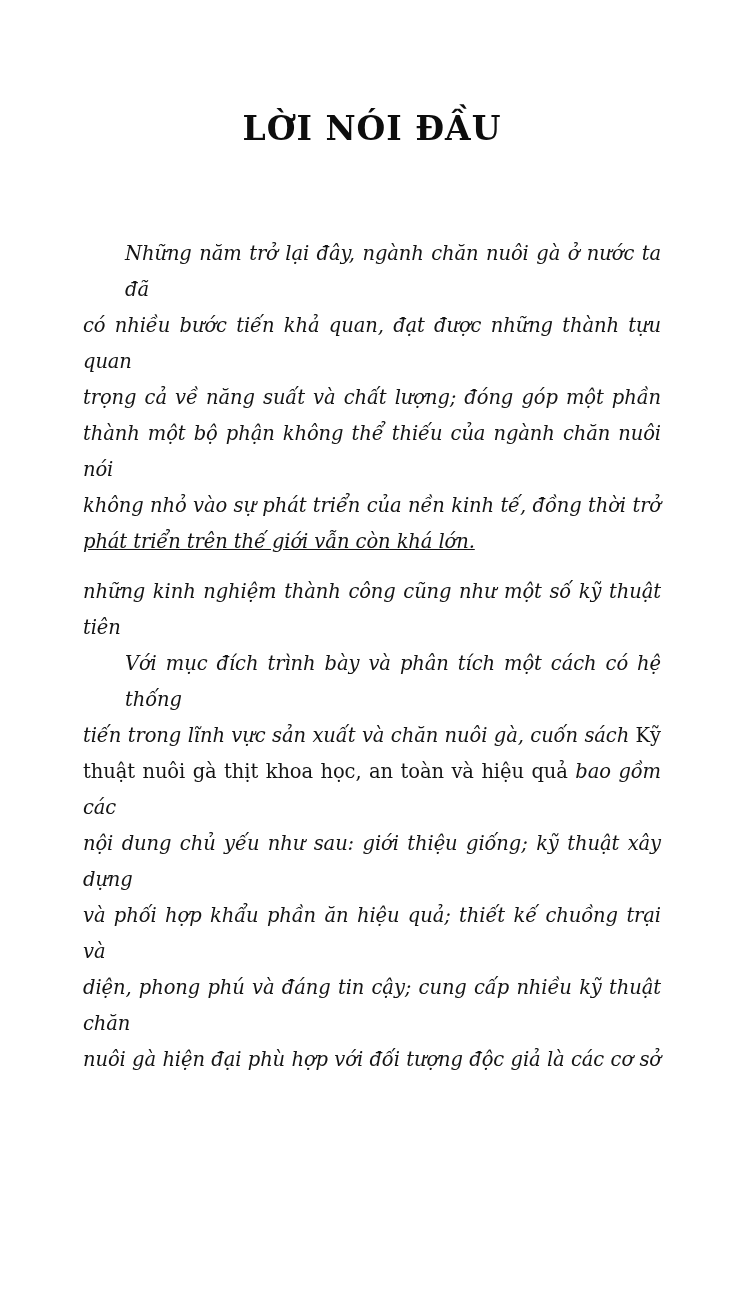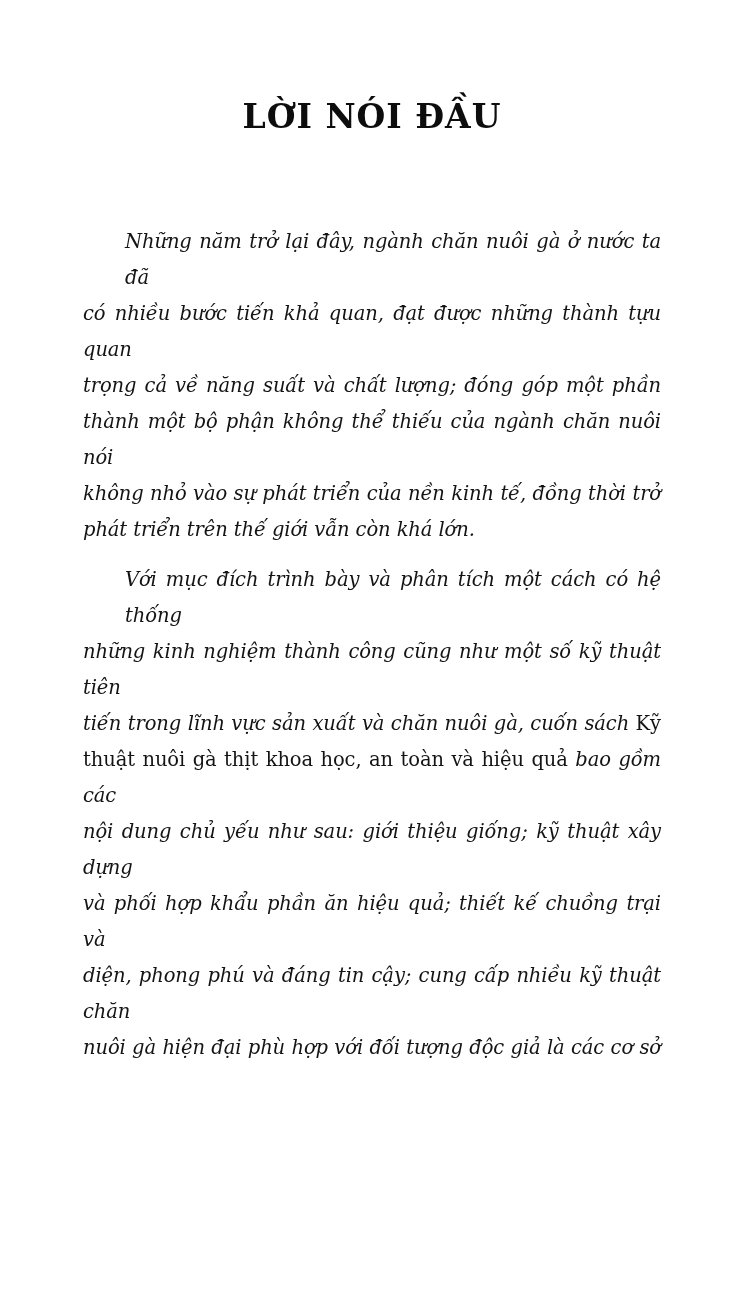--- a/index.html
+++ b/index.html
@@ -9,21 +9,21 @@
     color: #141414;
     font-family: "DejaVu Serif", serif;
   }
   .page {
     position: relative;
     width: 744px; height: 1292px;
     overflow: hidden;
     background: #ffffff;
   }
   .title {
-    margin: 0;
+    margin: 12px;
     padding-top: 97px;
     text-align: center;
     font-size: 33px;
     font-weight: bold;
     letter-spacing: 1px;
     color: #0d0d0d;
   }
   .body-col {
     width: 578px;
     margin: 88px auto 0 auto;
@@ -31,21 +31,21 @@
     line-height: 36px;
     letter-spacing: -0.1px;
   }
   .para { margin: 2px 0 14px 0; }
   .para:last-child { margin-bottom: 0; }
   .line {
     text-align: justify;
     text-align-last: justify;
     text-justify: inter-word;
   }
-  .line.last { text-align-last: left; }
+  .line.last { text-align-last: left; text-decoration: underline; }
   .line.first { padding-left: 42px; }
   .seg-italic { font-style: italic; }
   .seg-upright { font-style: normal; }
 </style>
 </head>
 <body>
 
 <div class="page">
 
   <h1 class="title">LỜI NÓI ĐẦU</h1>
@@ -53,22 +53,22 @@
   <div class="body-col" id="paragraphs">
       <div class="para">
         <div class="line first"><span class="seg-italic">Những năm trở lại đây, ngành chăn nuôi gà ở nước ta đã</span></div>
         <div class="line"><span class="seg-italic">có nhiều bước tiến khả quan, đạt được những thành tựu quan</span></div>
         <div class="line"><span class="seg-italic">trọng cả về năng suất và chất lượng; đóng góp một phần</span></div>
         <div class="line"><span class="seg-italic">thành một bộ phận không thể thiếu của ngành chăn nuôi nói</span></div>
         <div class="line"><span class="seg-italic">không nhỏ vào sự phát triển của nền kinh tế, đồng thời trở</span></div>
         <div class="line last"><span class="seg-italic">phát triển trên thế giới vẫn còn khá lớn.</span></div>
       </div>
       <div class="para">
+        <div class="line"><span class="seg-italic">những kinh nghiệm thành công cũng như một số kỹ thuật tiên</span></div>
         <div class="line first"><span class="seg-italic">Với mục đích trình bày và phân tích một cách có hệ thống</span></div>
-        <div class="line"><span class="seg-italic">những kinh nghiệm thành công cũng như một số kỹ thuật tiên</span></div>
         <div class="line"><span class="seg-italic">tiến trong lĩnh vực sản xuất và chăn nuôi gà, cuốn sách </span><span class="seg-upright">Kỹ</span></div>
         <div class="line"><span class="seg-upright">thuật nuôi gà thịt khoa học, an toàn và hiệu quả </span><span class="seg-italic">bao gồm các</span></div>
         <div class="line"><span class="seg-italic">nội dung chủ yếu như sau: giới thiệu giống; kỹ thuật xây dựng</span></div>
         <div class="line"><span class="seg-italic">và phối hợp khẩu phần ăn hiệu quả; thiết kế chuồng trại và</span></div>
         <div class="line"><span class="seg-italic">diện, phong phú và đáng tin cậy; cung cấp nhiều kỹ thuật chăn</span></div>
         <div class="line"><span class="seg-italic">nuôi gà hiện đại phù hợp với đối tượng độc giả là các cơ sở</span></div>
       </div>
     </div>
 
 </div>

